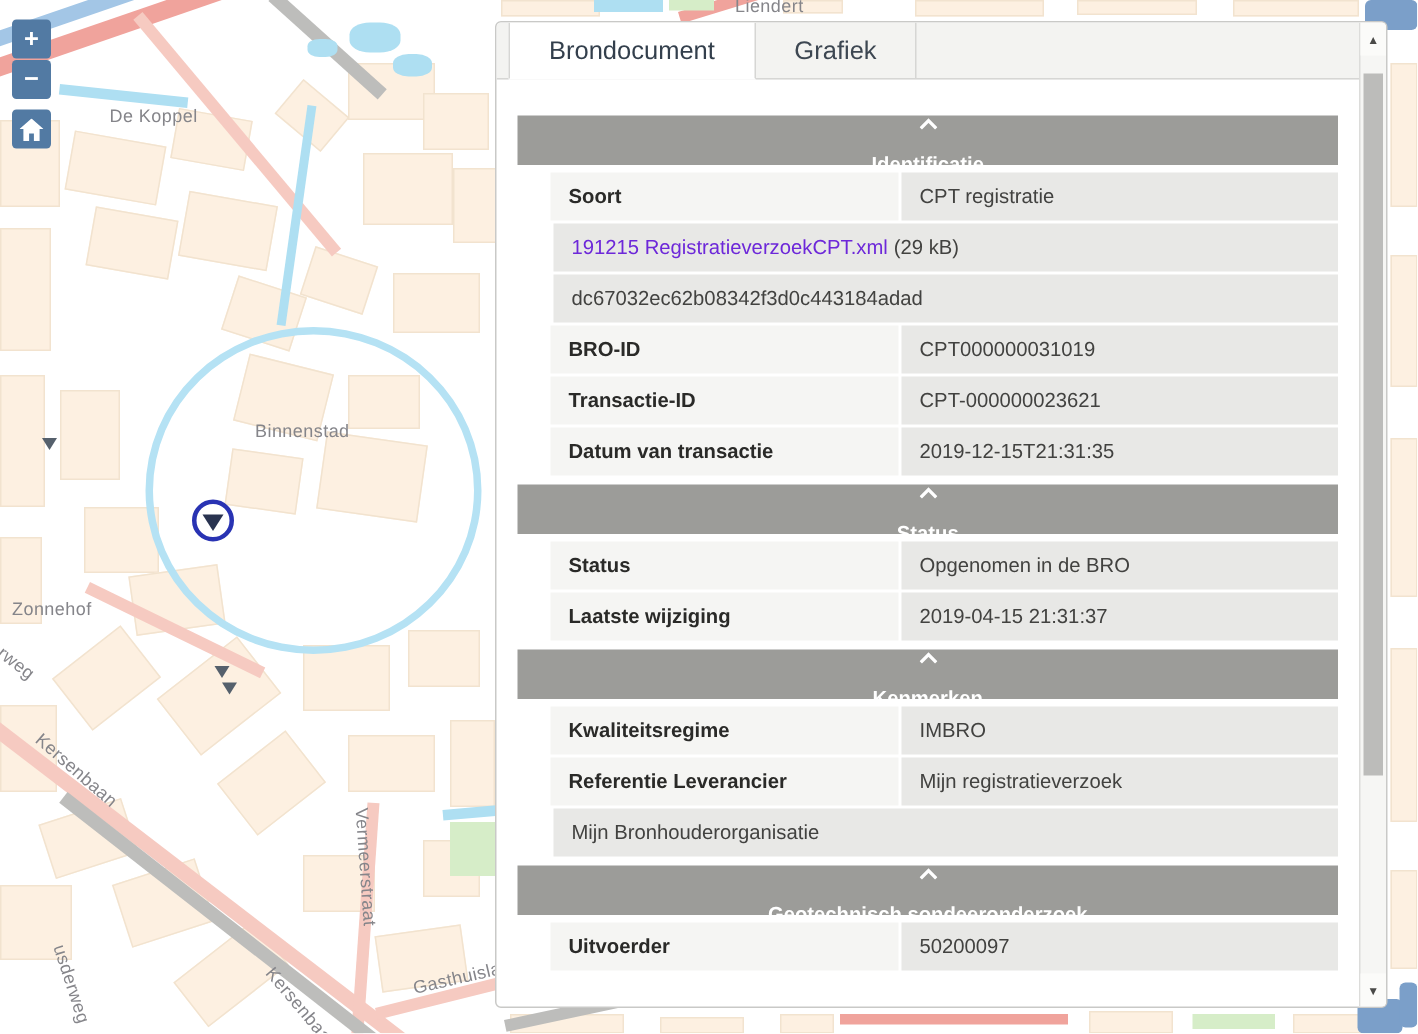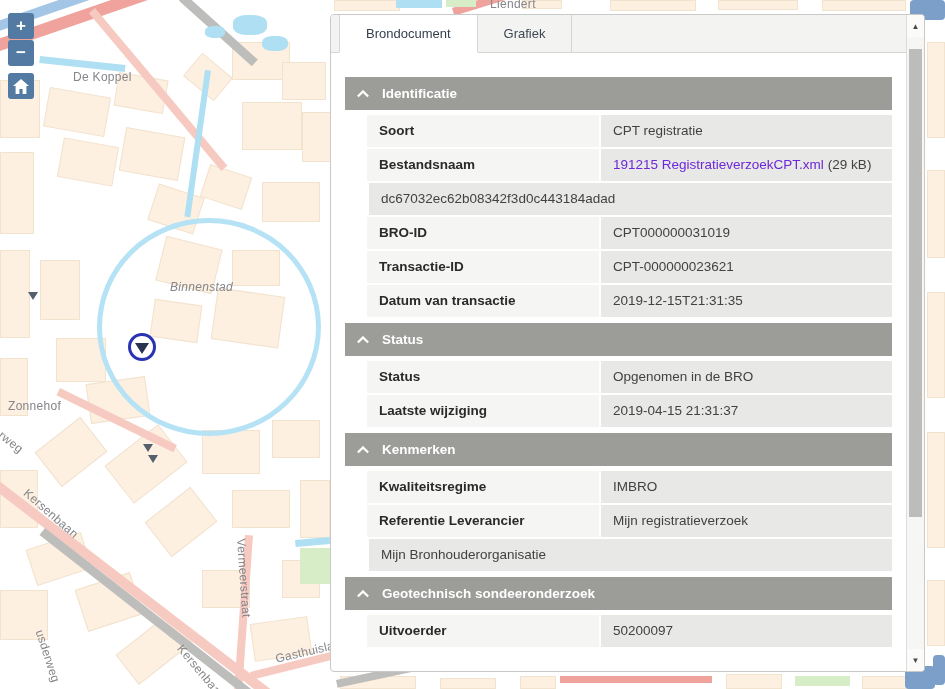--- a/index.html
+++ b/index.html
@@ -39,29 +39,29 @@
   #marker .mtri { width:0; height:0; border-left:7px solid transparent;
     border-right:7px solid transparent; border-top:11px solid #293350; margin-top:3px; }
 
   
   #panel { position:absolute; left:330px; top:14px; width:595px; height:658px;
     background:#ffffff; border:1px solid #c9c9c7; border-radius:4px;
     display:flex; flex-direction:row; overflow:hidden; }
   #panel-left { flex:1; display:flex; flex-direction:column; min-width:0; }
   #tabbar { height:38px; background:#f3f3f1; border-bottom:1px solid #d6d6d4;
     display:flex; padding-left:8px; flex:0 0 38px; }
-  .tab { font-size:13px; color:#3d4752; line-height:37px; padding:0 26px; cursor:pointer; }
+  .tab { font-size:17px; color:#3d4752; line-height:37px; padding:0 26px; cursor:pointer; }
   .tab.active { background:#ffffff; border-left:1px solid #d6d6d4; border-right:1px solid #d6d6d4;
     margin-bottom:-1px; border-bottom:1px solid #ffffff; color:#333f4c; }
   .tab.inactive { border-right:1px solid #d6d6d4; }
   #content { flex:1; padding:24px 14px 0 14px; overflow:hidden; }
 
   .section-header { background:#9c9c99; color:#ffffff; font-weight:bold; font-size:13.5px;
     padding:0 12px; height:33px; display:flex; align-items:center; gap:13px;
-    margin:6px 0 5px 0; cursor:pointer; }
+    margin:6px 0 5px 0; cursor:pointer;flex-direction:column; }
   .section-header:first-child { margin-top:0; }
   .chev { width:12px; height:8px; flex:0 0 12px; }
   .row { display:flex; margin:0 0 2px 22px;align-items:flex-end; }
   .lbl { flex:0 0 232px; background:#f5f5f3; padding:4px 10px 4px 12px; font-weight:bold;
     color:#2a2a28; font-size:13.5px; line-height:24px; }
   .val { flex:1; background:#e8e8e6; padding:4px 12px; color:#424240; font-size:13.5px;
     line-height:24px; margin-left:2px; min-width:0; }
   .val a { color:#6d28d9; text-decoration:none; cursor:pointer; }
   .sfx { margin-left:4px; }
 
@@ -182,21 +182,21 @@
     </div>
 
     <div>
       <div class="tri-sym" style="left:143px;top:444px;"></div>
       <div class="tri-sym" style="left:148px;top:455px;"></div>
       <div class="tri-sym" style="left:28px;top:292px;"></div>
     </div>
 
     <div class="maplabel" style="left:73px;top:38px;margin-top:32px;">De Koppel</div>
     <div class="maplabel" style="left:490px;top:-3px;">Liendert</div>
-    <div class="maplabel" style="left:170px;top:280px;font-style:italic;">Binnenstad</div>
+    <div class="maplabel" style="left:170px;top:280px;">Binnenstad</div>
     <div class="maplabel" style="left:8px;top:399px;">Zonnehof</div>
     <div class="maplabel" style="left:-6px;top:420px;transform:rotate(38deg);">kerweg</div>
     <div class="maplabel" style="left:30px;top:486px;transform:rotate(41deg);">Kersenbaan</div>
     <div class="maplabel" style="left:46px;top:628px;transform:rotate(72deg);">usderweg</div>
     <div class="maplabel" style="left:185px;top:642px;transform:rotate(50deg);">Kersenbaan</div>
     <div class="maplabel" style="left:248px;top:538px;transform:rotate(86deg);">Vermeerstraat</div>
     <div class="maplabel" style="left:274px;top:652px;transform:rotate(-13deg);">Gasthuisla</div>
 
     <button class="mapbtn" id="btn-zoom-in">+</button>
     <button class="mapbtn" id="btn-zoom-out">−</button>
@@ -226,21 +226,20 @@
           <svg class="chev" viewBox="0 0 14 8">
               <polyline points="1,7 7,1 13,7" fill="none" stroke="#ffffff" stroke-width="2.6"></polyline>
             </svg>
           <span>Identificatie</span>
         </div>
         <div class="row">
           <div class="lbl">Soort</div>
           <div class="val">CPT registratie</div>
         </div>
         <div class="row">
-          <div class="lbl">Bestandsnaam</div>
           <div class="val"><a>191215 RegistratieverzoekCPT.xml</a><span class="sfx">(29 kB)</span></div>
         </div>
         <div class="row">
           <div class="val">dc67032ec62b08342f3d0c443184adad</div>
         </div>
         <div class="row">
           <div class="lbl">BRO-ID</div>
           <div class="val">CPT000000031019</div>
         </div>
         <div class="row">

